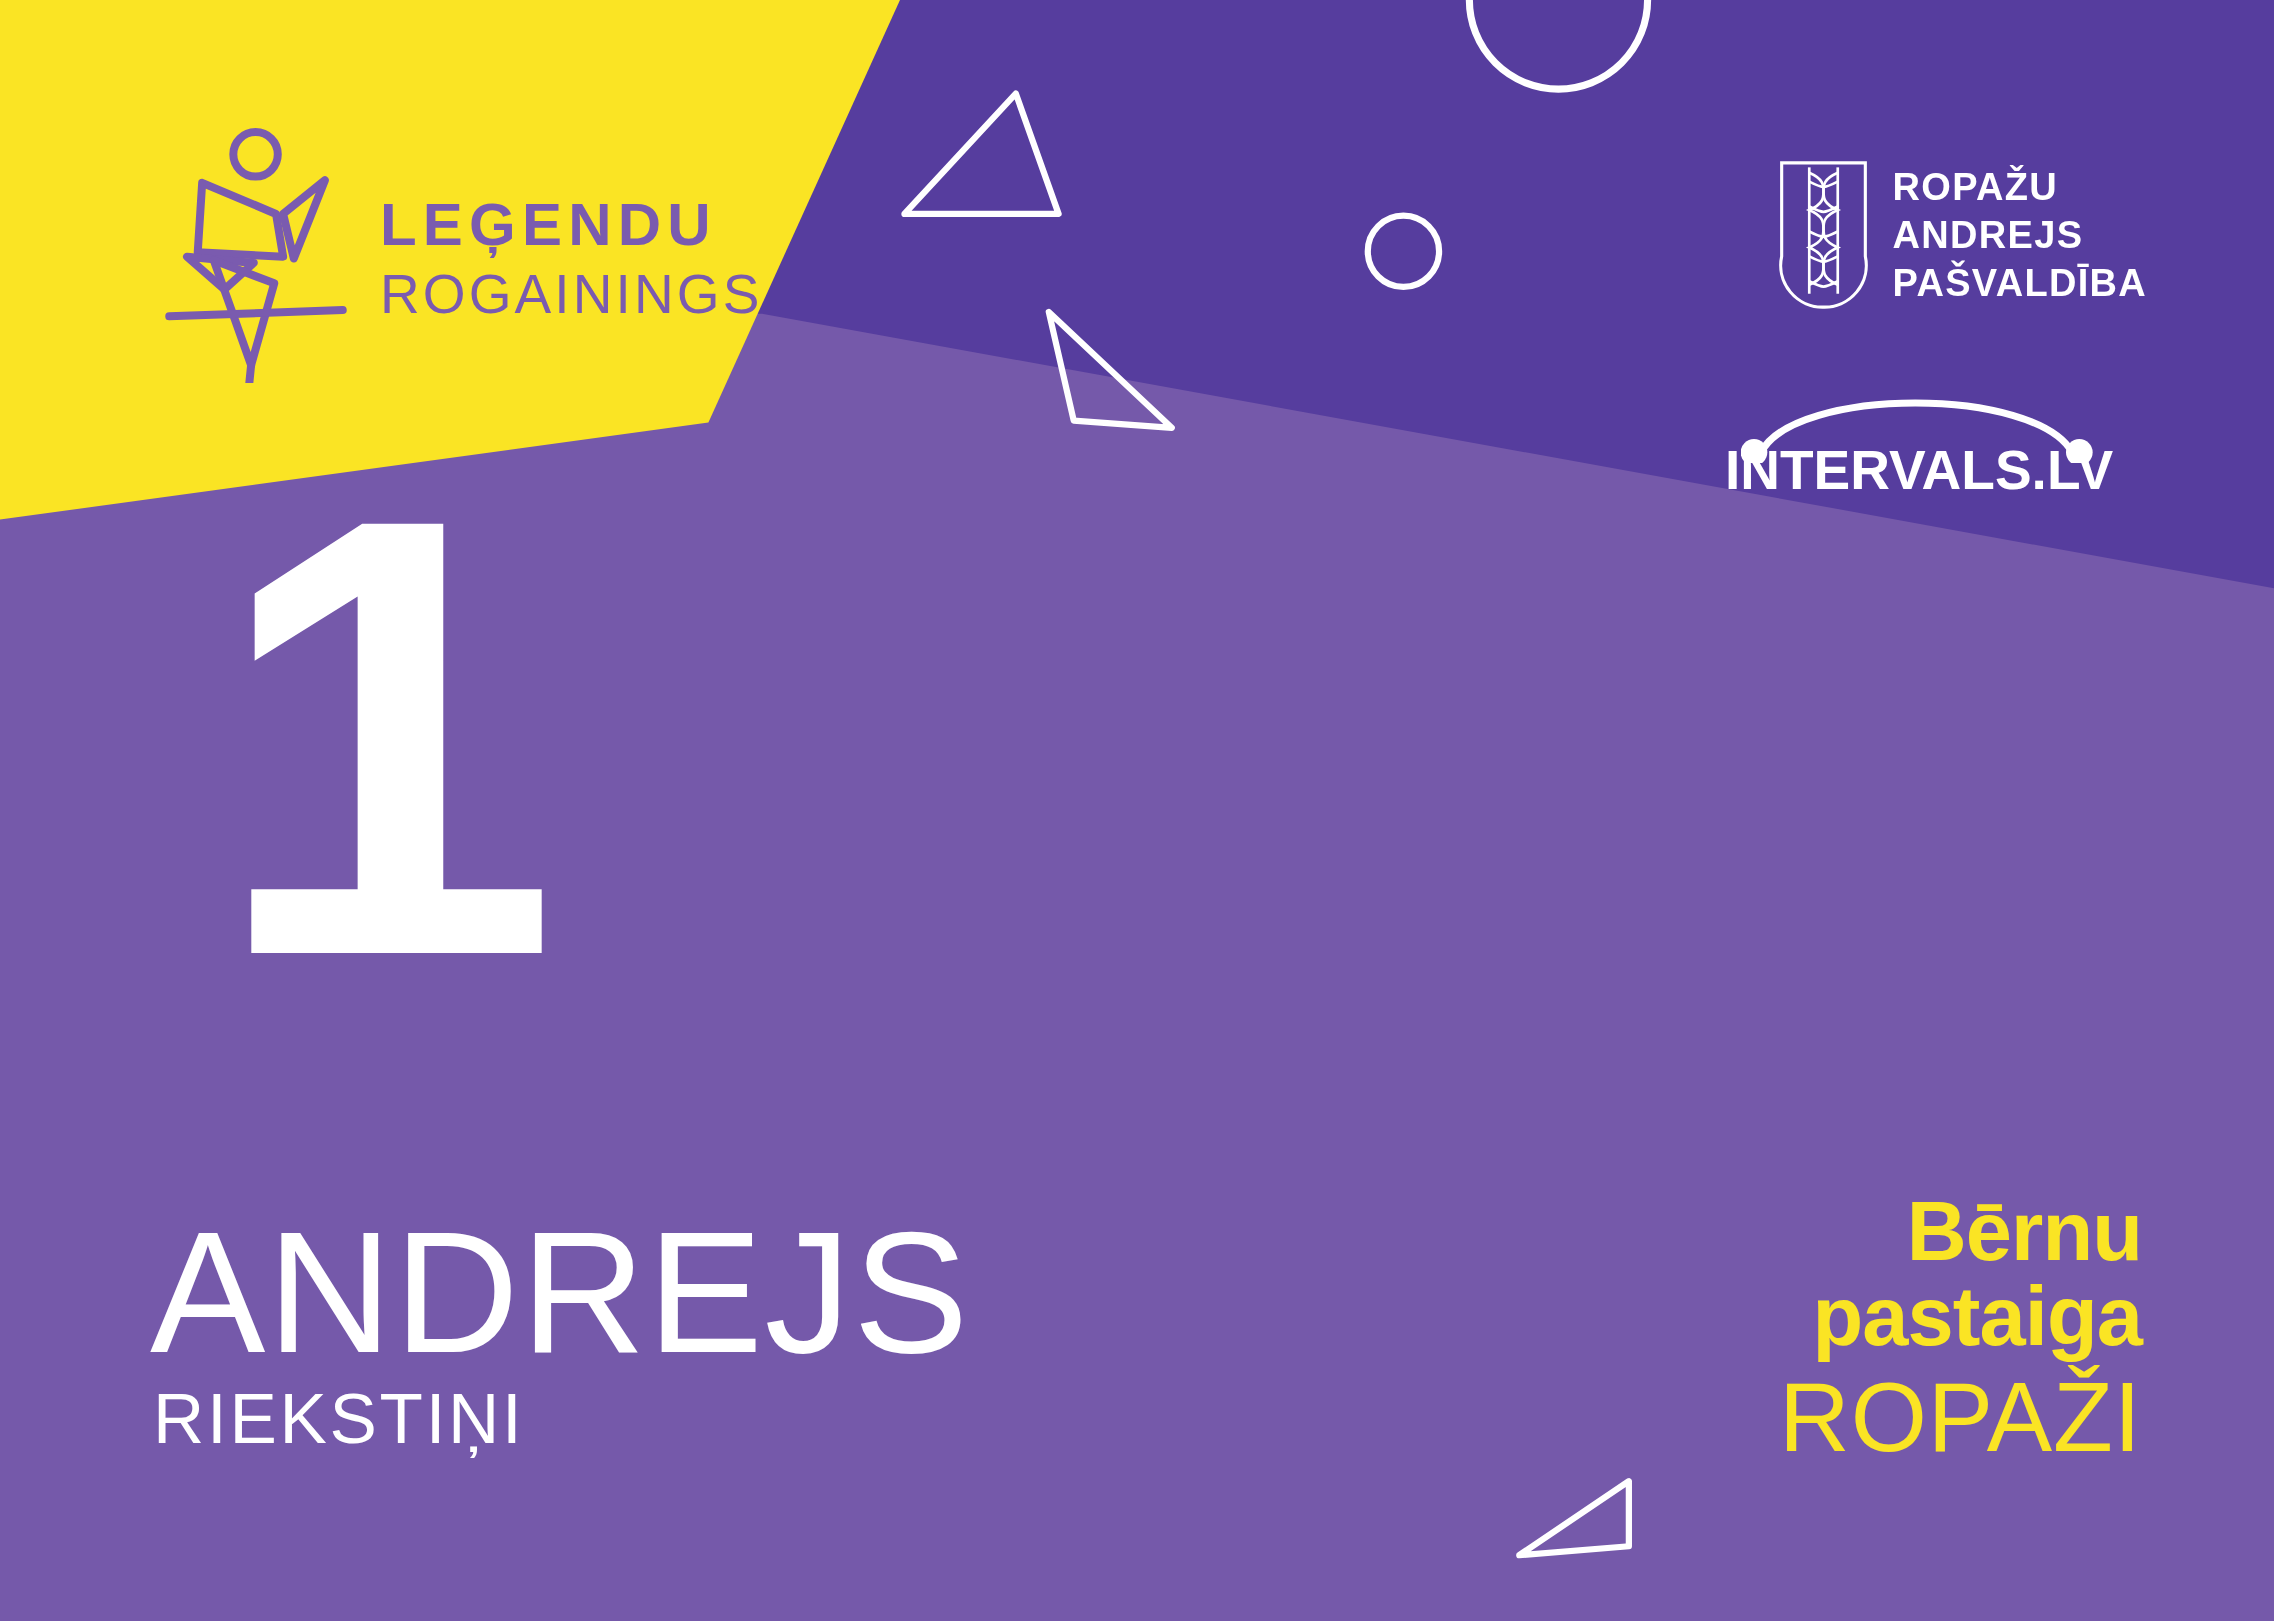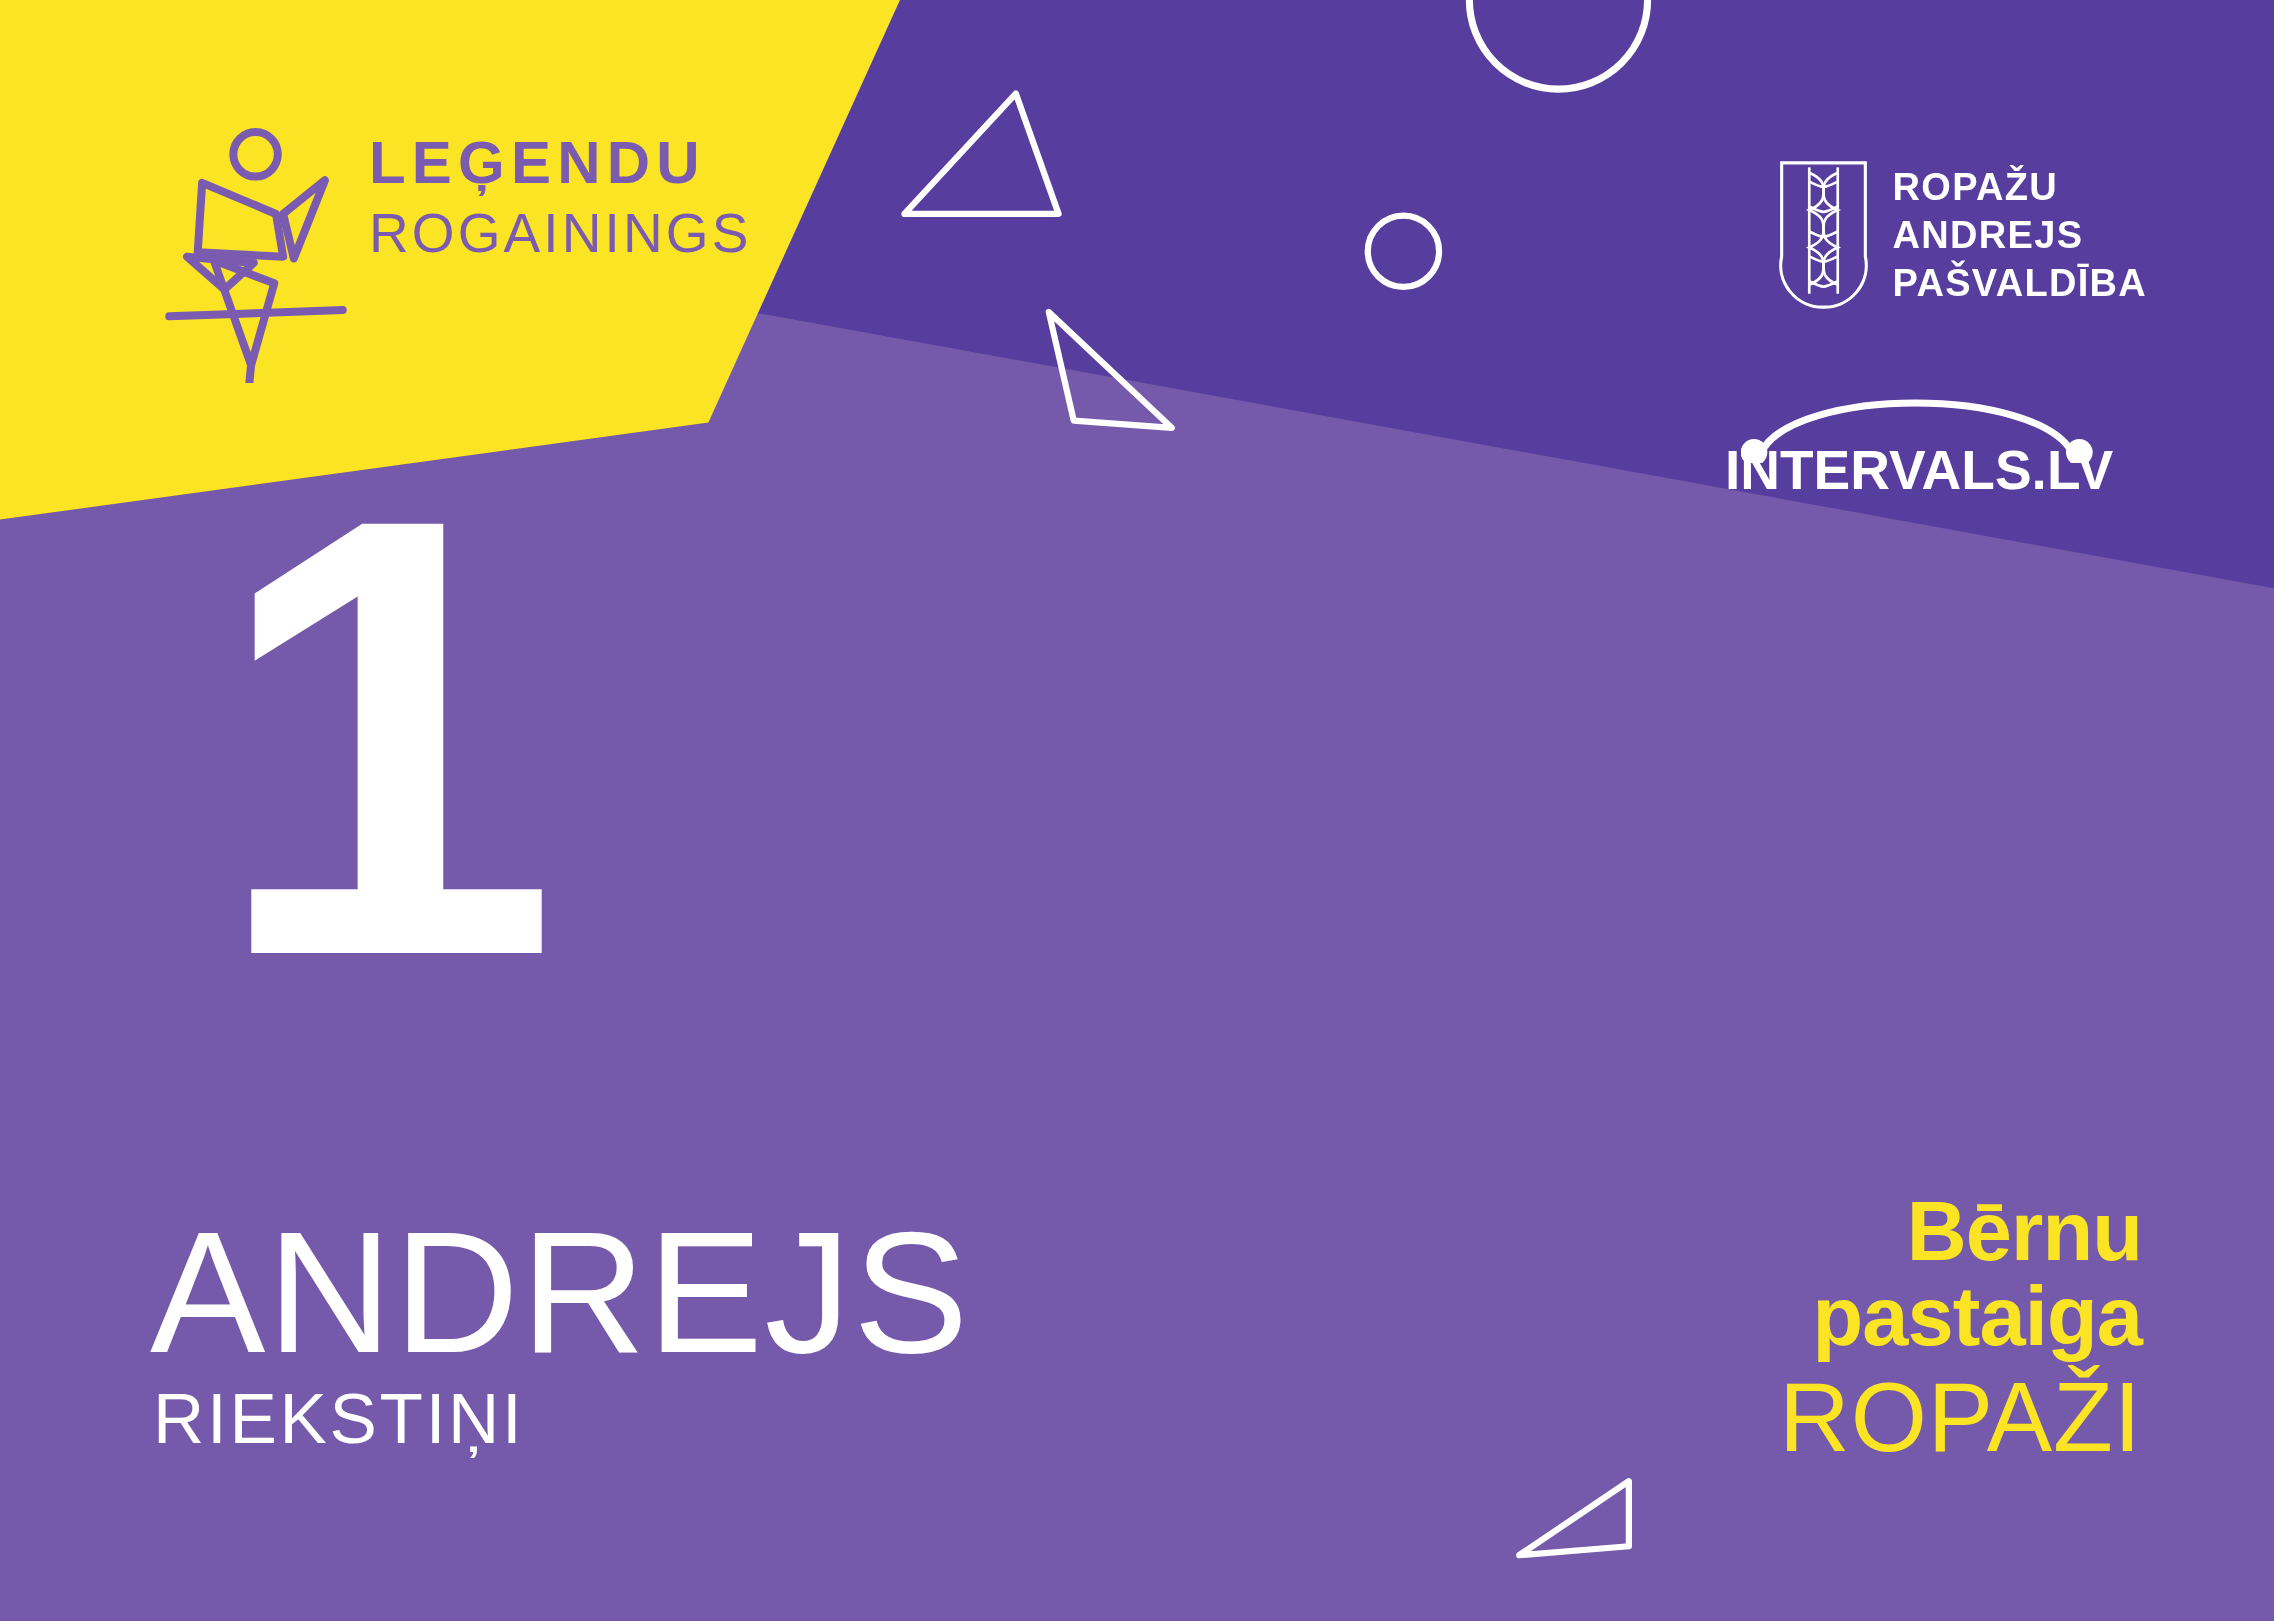--- a/index.html
+++ b/index.html
@@ -25,21 +25,22 @@
     height: 1622px;
     display: block;
   }
 
   
   #brand-lockup {
     position: absolute;
     left: 160px;
     top: 125px;
     display: flex;
-    gap: 17px;
+    align-items: center;
+    gap: 28px;
   }
   #runner-mark { width: 192px; height: 258px; display: block; }
   #brand-wordmark {
     display: flex;
     flex-direction: column;
     line-height: 0.96;
     color: #7A5BAF;
     margin-top: 9px;
   }
   .brand-line-1 {

